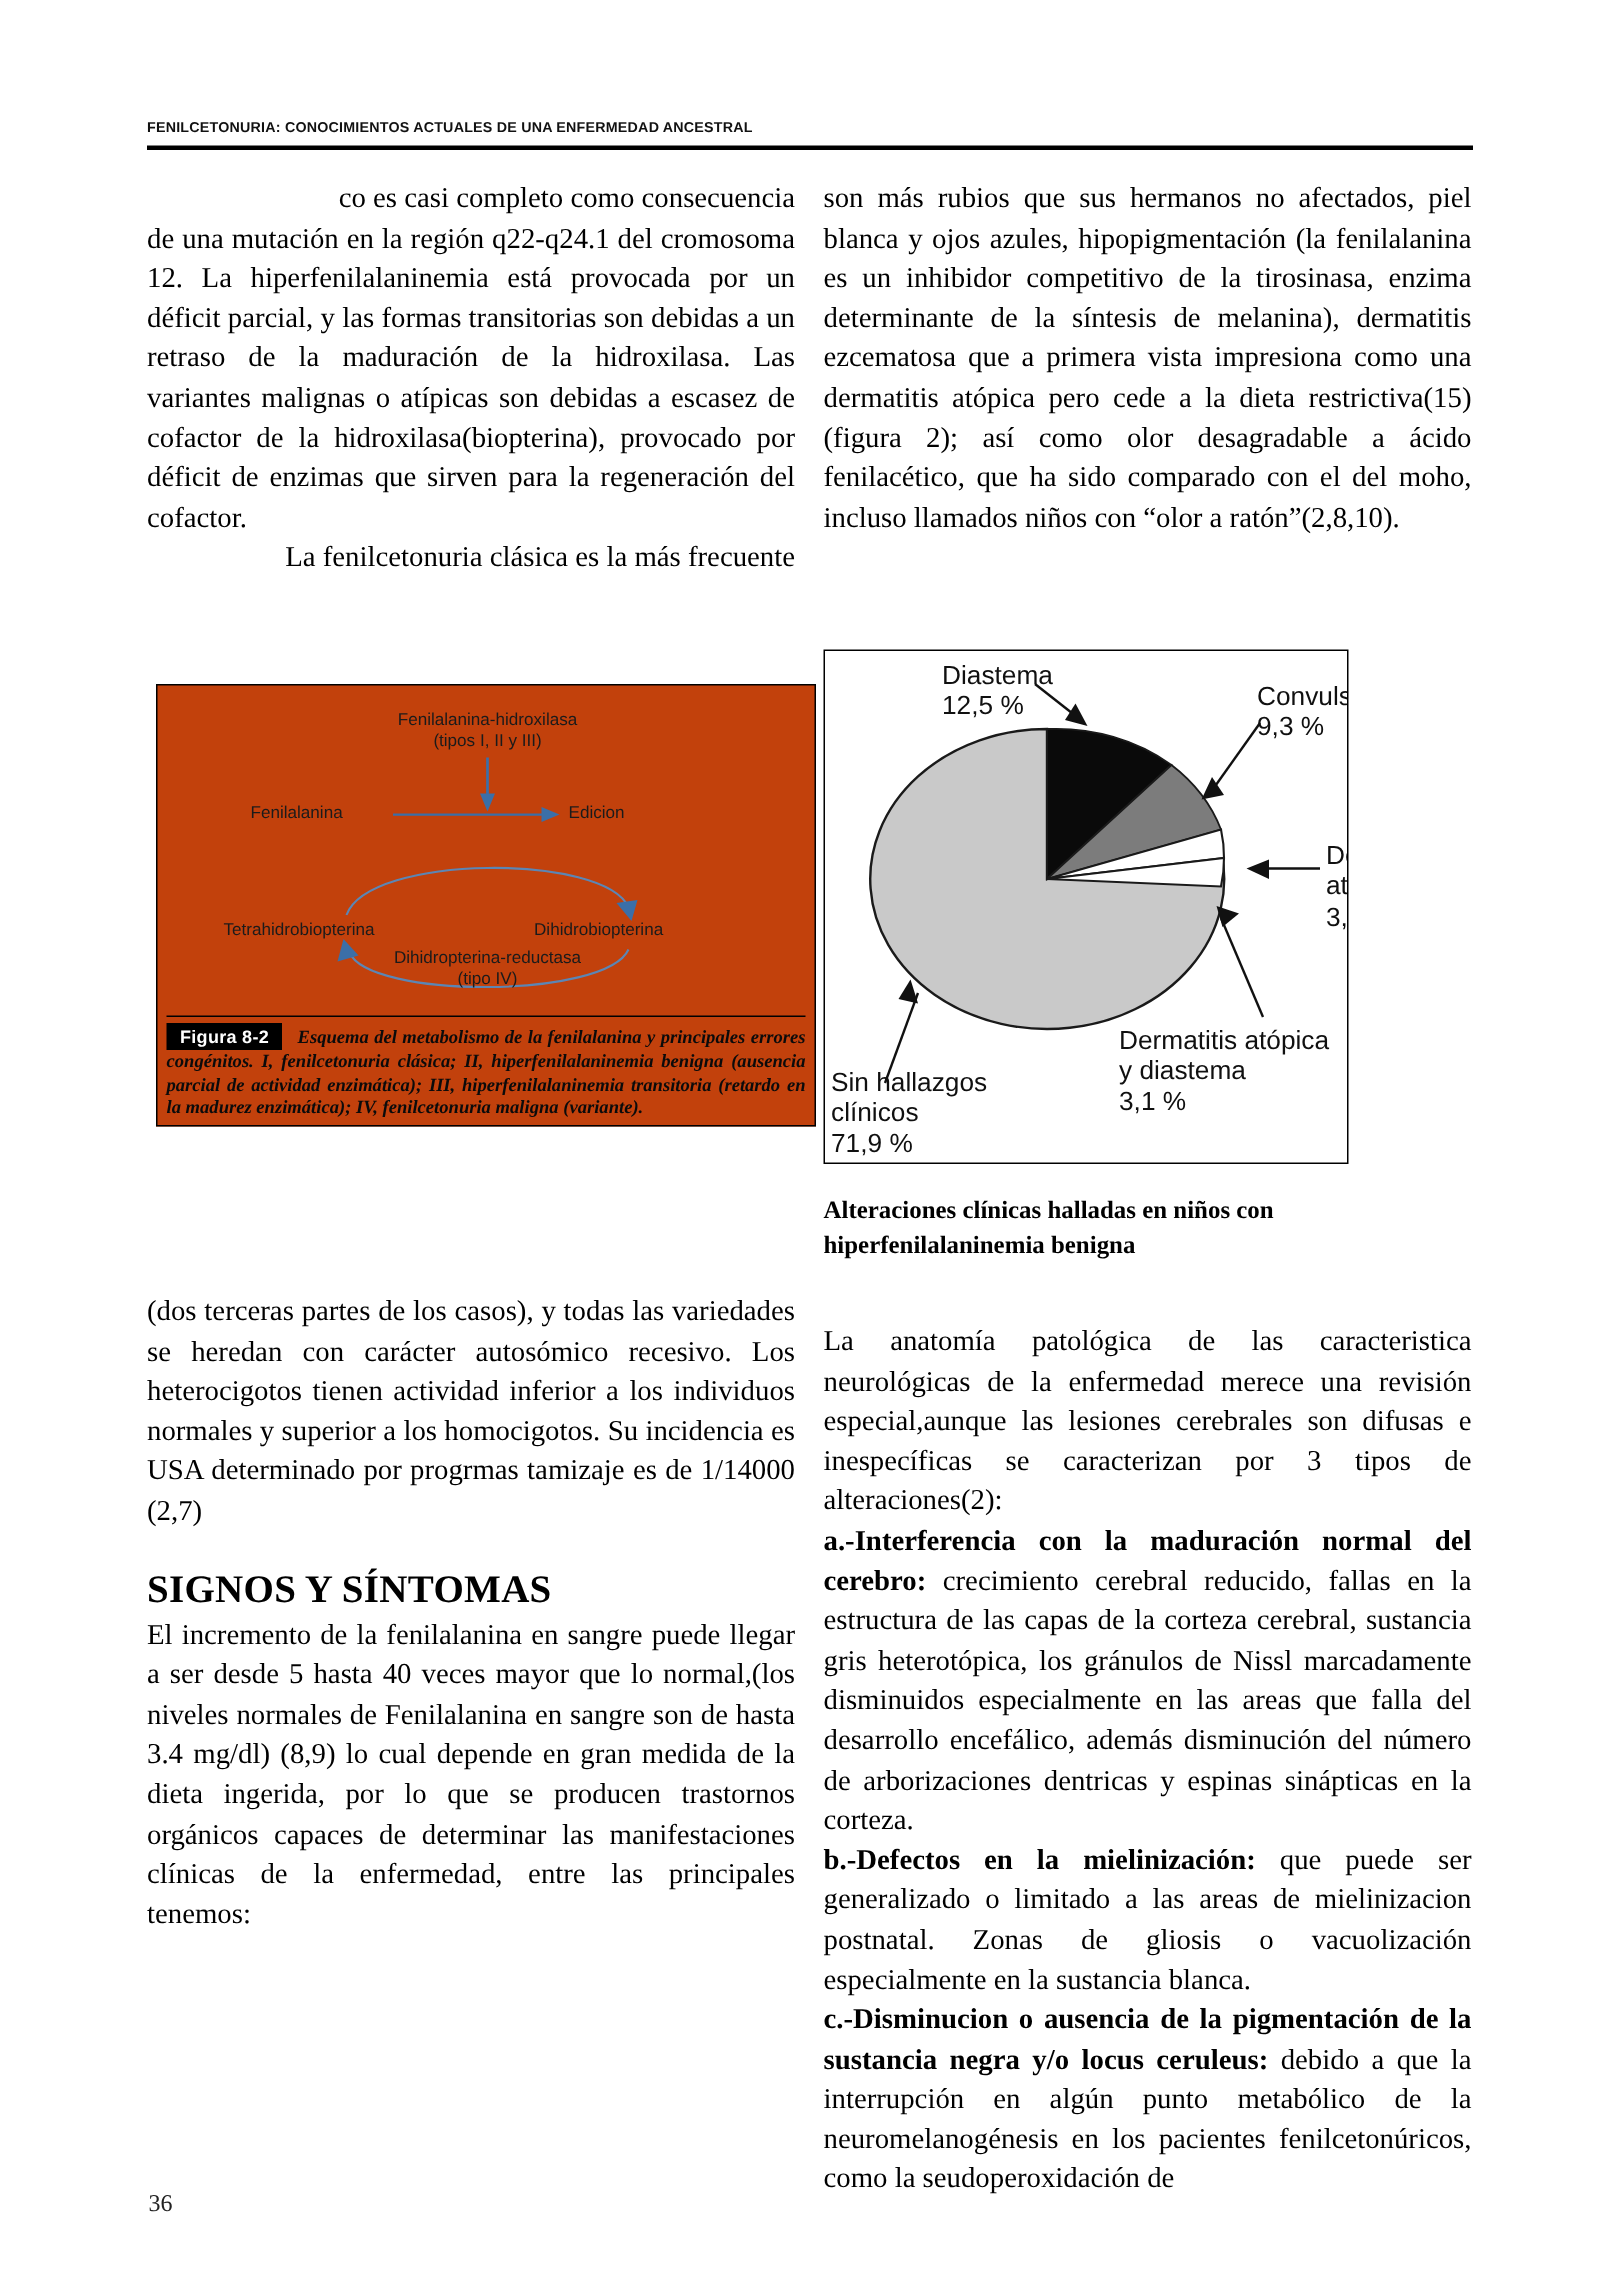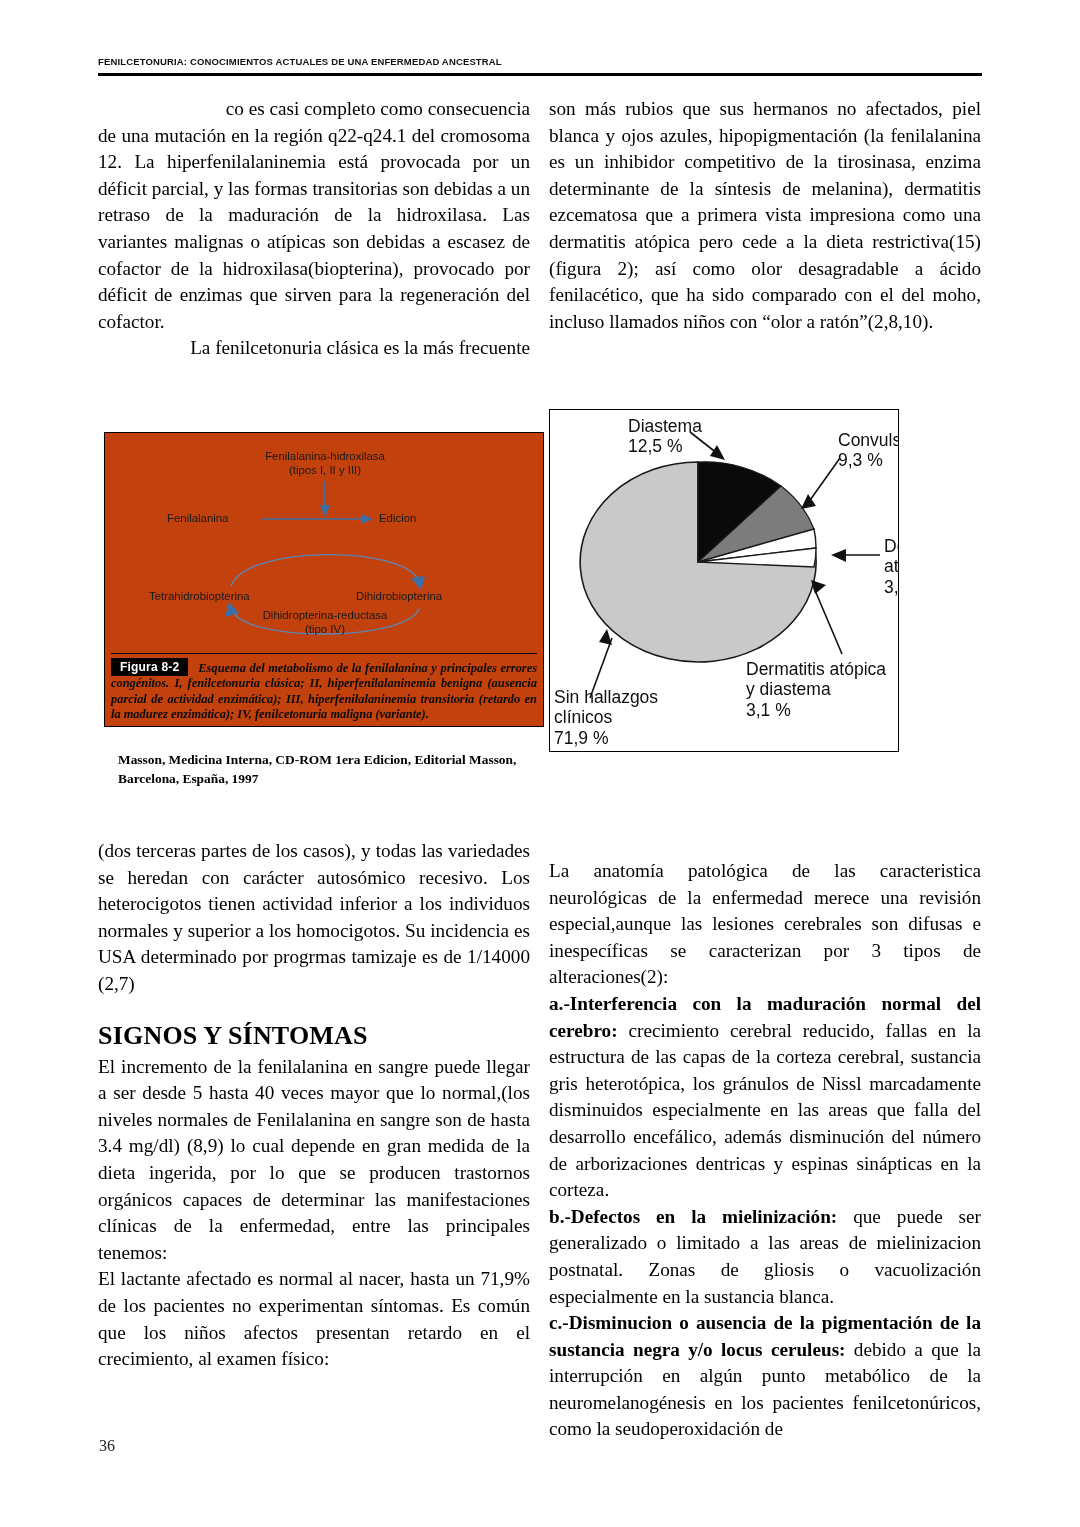--- a/index.html
+++ b/index.html
@@ -13,20 +13,21 @@
     font-family: "Liberation Serif", serif;
     color: #000;
     position: relative;
     overflow: hidden;
   }
 
   .page {
     position: absolute;
     inset: 0;
     padding: 0;
+    margin-top: 24px;
   }
 
   
   .runhead {
     position: absolute;
     left: 98px;
     top: 56px;
     width: 884px;
   }
   .runhead-text {
@@ -234,28 +235,26 @@
       </div>
     </div>
 
     <div class="figcaption-wrap">
       <div class="figcaption">
         <span class="fig-tag">Figura 8-2</span><span>Esquema del metabolismo de la fenilalanina y principales errores congénitos. I, fenilcetonuria clásica; II, hiperfenilalaninemia benigna (ausencia parcial de actividad enzimática); III, hiperfenilalaninemia transitoria (retardo en la madurez enzimática); IV, fenilcetonuria maligna (variante).</span>
       </div>
     </div>
   </div>
 
-  <div class="source-note">Masson, Medicina Interna, CD-ROM 1era Edicion, Editorial Masson, Barcelona, España, 1997</div>
 
   <div class="col col-left" style="top:838px;">
     <p class="body-text">(dos terceras partes de los casos), y todas las variedades se heredan con carácter autosómico recesivo. Los heterocigotos tienen actividad inferior a los individuos normales y superior a los homocigotos. Su incidencia es USA determinado por progrmas tamizaje es de 1/14000 (2,7)</p>
     <div class="spacer-para"></div>
     <p class="h-section">SIGNOS Y SÍNTOMAS</p>
     <p class="body-text">El incremento de la fenilalanina en sangre puede llegar a ser desde 5 hasta 40 veces mayor que lo normal,(los niveles normales de Fenilalanina en sangre son de hasta 3.4 mg/dl) (8,9) lo cual depende en gran medida de la dieta ingerida, por lo que se producen trastornos orgánicos capaces de determinar las manifestaciones clínicas de la enfermedad, entre las principales tenemos:</p>
-    <p class="body-text">El lactante afectado es normal al nacer, hasta un 71,9% de los pacientes no experimentan síntomas. Es común que los niños afectos presentan retardo en el crecimiento, al examen físico:</p>
   </div>
 
   <div class="col col-right" style="top:96px;">
     <p class="body-text">son más rubios que sus hermanos no afectados, piel blanca y ojos azules, hipopigmentación (la fenilalanina es un inhibidor competitivo de la tirosinasa, enzima determinante de la síntesis de melanina), dermatitis ezcematosa que a primera vista impresiona como una dermatitis atópica pero cede a la dieta restrictiva(15) (figura 2); así como olor desagradable a ácido fenilacético, que ha sido comparado con el del moho, incluso llamados niños con “olor a ratón”(2,8,10).</p>
   </div>
 
   <div class="piebox">
     <svg width="432" height="339" viewBox="0 0 432 339">
 
       <g>
@@ -309,20 +308,21 @@
       <span>3,1 %</span>
     </div>
 
     <div class="pie-label" style="left:4px; top:277px;">
       <span>Sin hallazgos</span><br>
       <span>clínicos</span><br>
       <span>71,9 %</span>
     </div>
   </div>
 
+  <div class="chart-caption">Alteraciones clínicas halladas en niños con hiperfenilalaninemia benigna</div>
 
   <div class="col col-right" style="top:858px;">
     <p class="body-text">La anatomía patológica de las caracteristica neurológicas de la enfermedad merece una revisión especial,aunque las lesiones cerebrales son difusas e inespecíficas se caracterizan por 3 tipos de alteraciones(2):</p>
 
     <p class="body-text"><b class="run-in">a.-Interferencia con la maduración normal del cerebro:</b><span> crecimiento cerebral reducido, fallas en la estructura de las capas de la corteza cerebral, sustancia gris heterotópica, los gránulos de Nissl marcadamente disminuidos especialmente en las areas que falla del desarrollo encefálico, además disminución del número de arborizaciones dentricas y espinas sinápticas en la corteza.</span></p>
 
     <p class="body-text"><b class="run-in">b.-Defectos en la mielinización:</b><span> que puede ser generalizado o limitado a las areas de mielinizacion postnatal. Zonas de gliosis o vacuolización especialmente en la sustancia blanca.</span></p>
 
     <p class="body-text"><b class="run-in">c.-Disminucion o ausencia de la pigmentación de la sustancia negra y/o locus ceruleus:</b><span> debido a que la interrupción en algún punto metabólico de la neuromelanogénesis en los pacientes fenilcetonúricos, como la seudoperoxidación de</span></p>
   </div>

